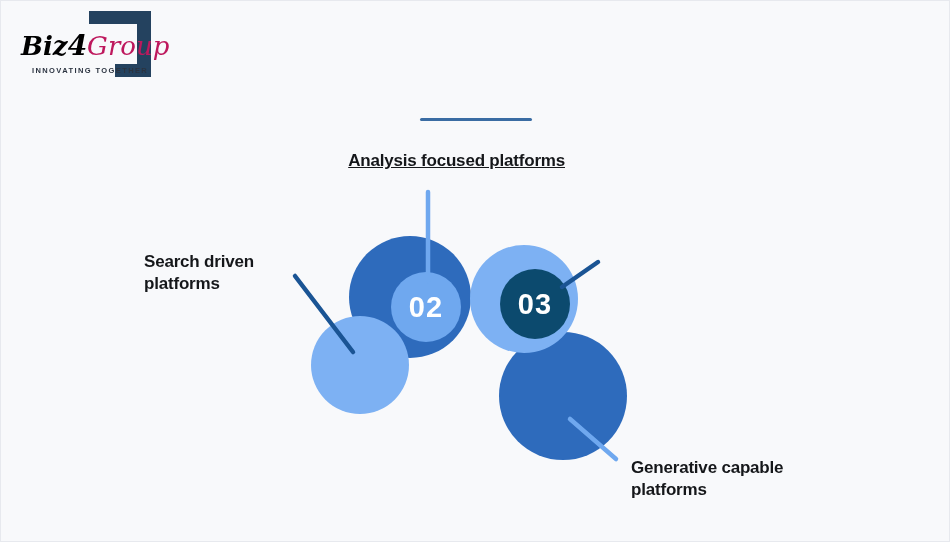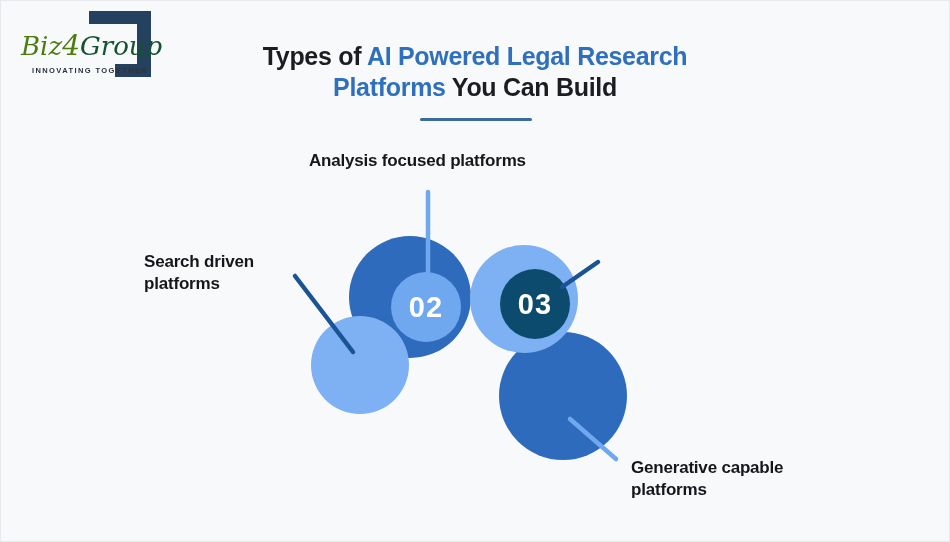--- a/index.html
+++ b/index.html
@@ -7,23 +7,23 @@
     position:relative;width:950px;height:542px;overflow:hidden;
     background:#F8F9FB;border:1px solid #E7E9EE;box-sizing:border-box;
     font-family:"Liberation Sans", sans-serif;
   }
 
   
   .logo{position:absolute;left:18px;top:8px;width:145px;height:74px;}
   .logo-bracket{position:absolute;left:70px;top:2px;}
   .brand{position:absolute;left:2px;top:22px;white-space:nowrap;
     font-family:"DejaVu Serif", serif;font-style:italic;font-size:26px;line-height:30px;}
-  .brand .b-biz,.brand .b-4{color:#4d7c0f;}
+  .brand .b-biz,.brand .b-4{color:#000000;font-weight:bold;}
   .brand .b-4{font-size:28px;}
-  .brand .b-group{color:#14532d;}
+  .brand .b-group{color:#be185d;}
   .tagline{position:absolute;left:13px;top:57px;font-size:7.5px;font-weight:700;
     letter-spacing:1.4px;color:#2B3340;white-space:nowrap;}
 
   
   .title{position:absolute;left:0;top:40px;width:100%;text-align:center;
     font-size:25px;line-height:31px;font-weight:700;letter-spacing:-0.3px;margin:0;}
   .title span{white-space:pre;}
   .t-dark{color:#1B1D21;}
   .t-blue{color:#2F70BC;}
   .title-underline{position:absolute;left:419px;top:117px;width:112px;height:3px;
@@ -46,40 +46,39 @@
   .g3-inner{left:499px;top:268px;width:70px;height:70px;z-index:31;}
   .g4-outer{left:498px;top:331px;width:128px;height:128px;z-index:20;}
   .g4-inner{left:509px;top:358px;width:72px;height:72px;z-index:21;}
 
   .connectors{position:absolute;left:0;top:0;z-index:50;pointer-events:none;}
 
   
   .lbl{position:absolute;z-index:60;font-size:17px;line-height:22px;font-weight:700;
     color:#15171A;letter-spacing:-0.2px;}
   .lbl-1{left:143px;top:250px;width:130px;text-align:left;}
-  .lbl-2{left:308px;top:149px;width:246px;text-align:left;}
+  .lbl-2{left:318px;top:149px;width:246px;text-align:right;text-decoration:underline;}
   .lbl-3{left:614px;top:242px;width:190px;text-align:left;}
   .lbl-4{left:630px;top:456px;width:190px;text-align:left;}
 </style>
 </head>
 <body>
 
 <div class="canvas">
 
   <div class="logo">
     <svg class="logo-bracket" width="62" height="66" viewBox="0 0 62 66">
       <path d="M0,0 H62 V66 H26 V53 H48 V13 H0 Z" fill="#24425F"></path>
     </svg>
     <div class="brand">
       <span class="b-biz">Biz</span><span class="b-4">4</span><span class="b-group">Group</span>
     </div>
     <div class="tagline">INNOVATING TOGETHER</div>
   </div>
 
-  <h1 class="title"><span class="t-dark">Types of </span><span class="t-blue">AI Powered Legal Research</span><br><span class="t-blue">Platforms</span><span class="t-dark"> You Can Build</span></h1>
   <div class="title-underline"></div>
 
   <div class="circle c-light g1-outer"></div>
 
   <div class="circle c-medium g2-outer"></div>
   <div class="circle c-light-inner g2-inner num">02</div>
 
   <div class="circle c-light g3-outer"></div>
   <div class="circle c-navy g3-inner num">03</div>
 

